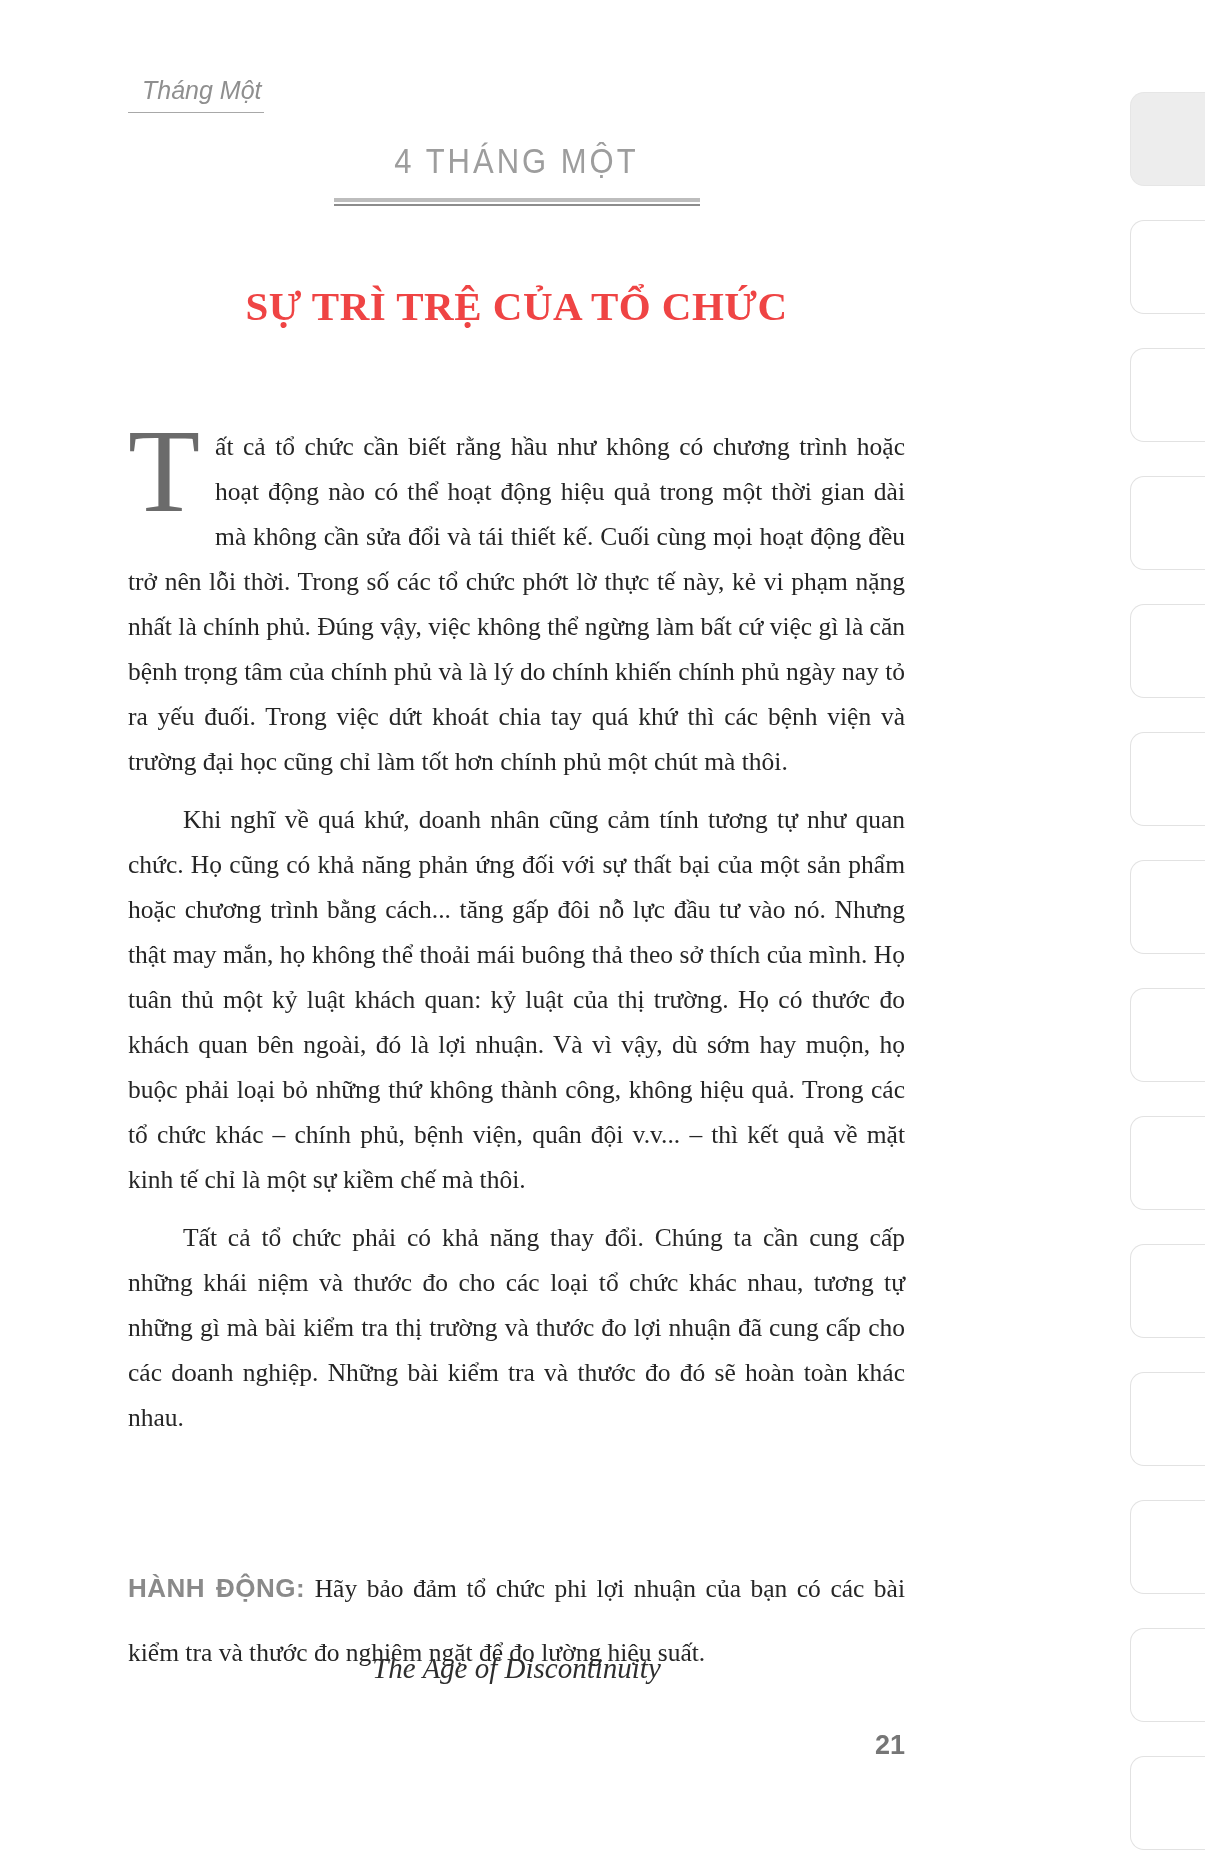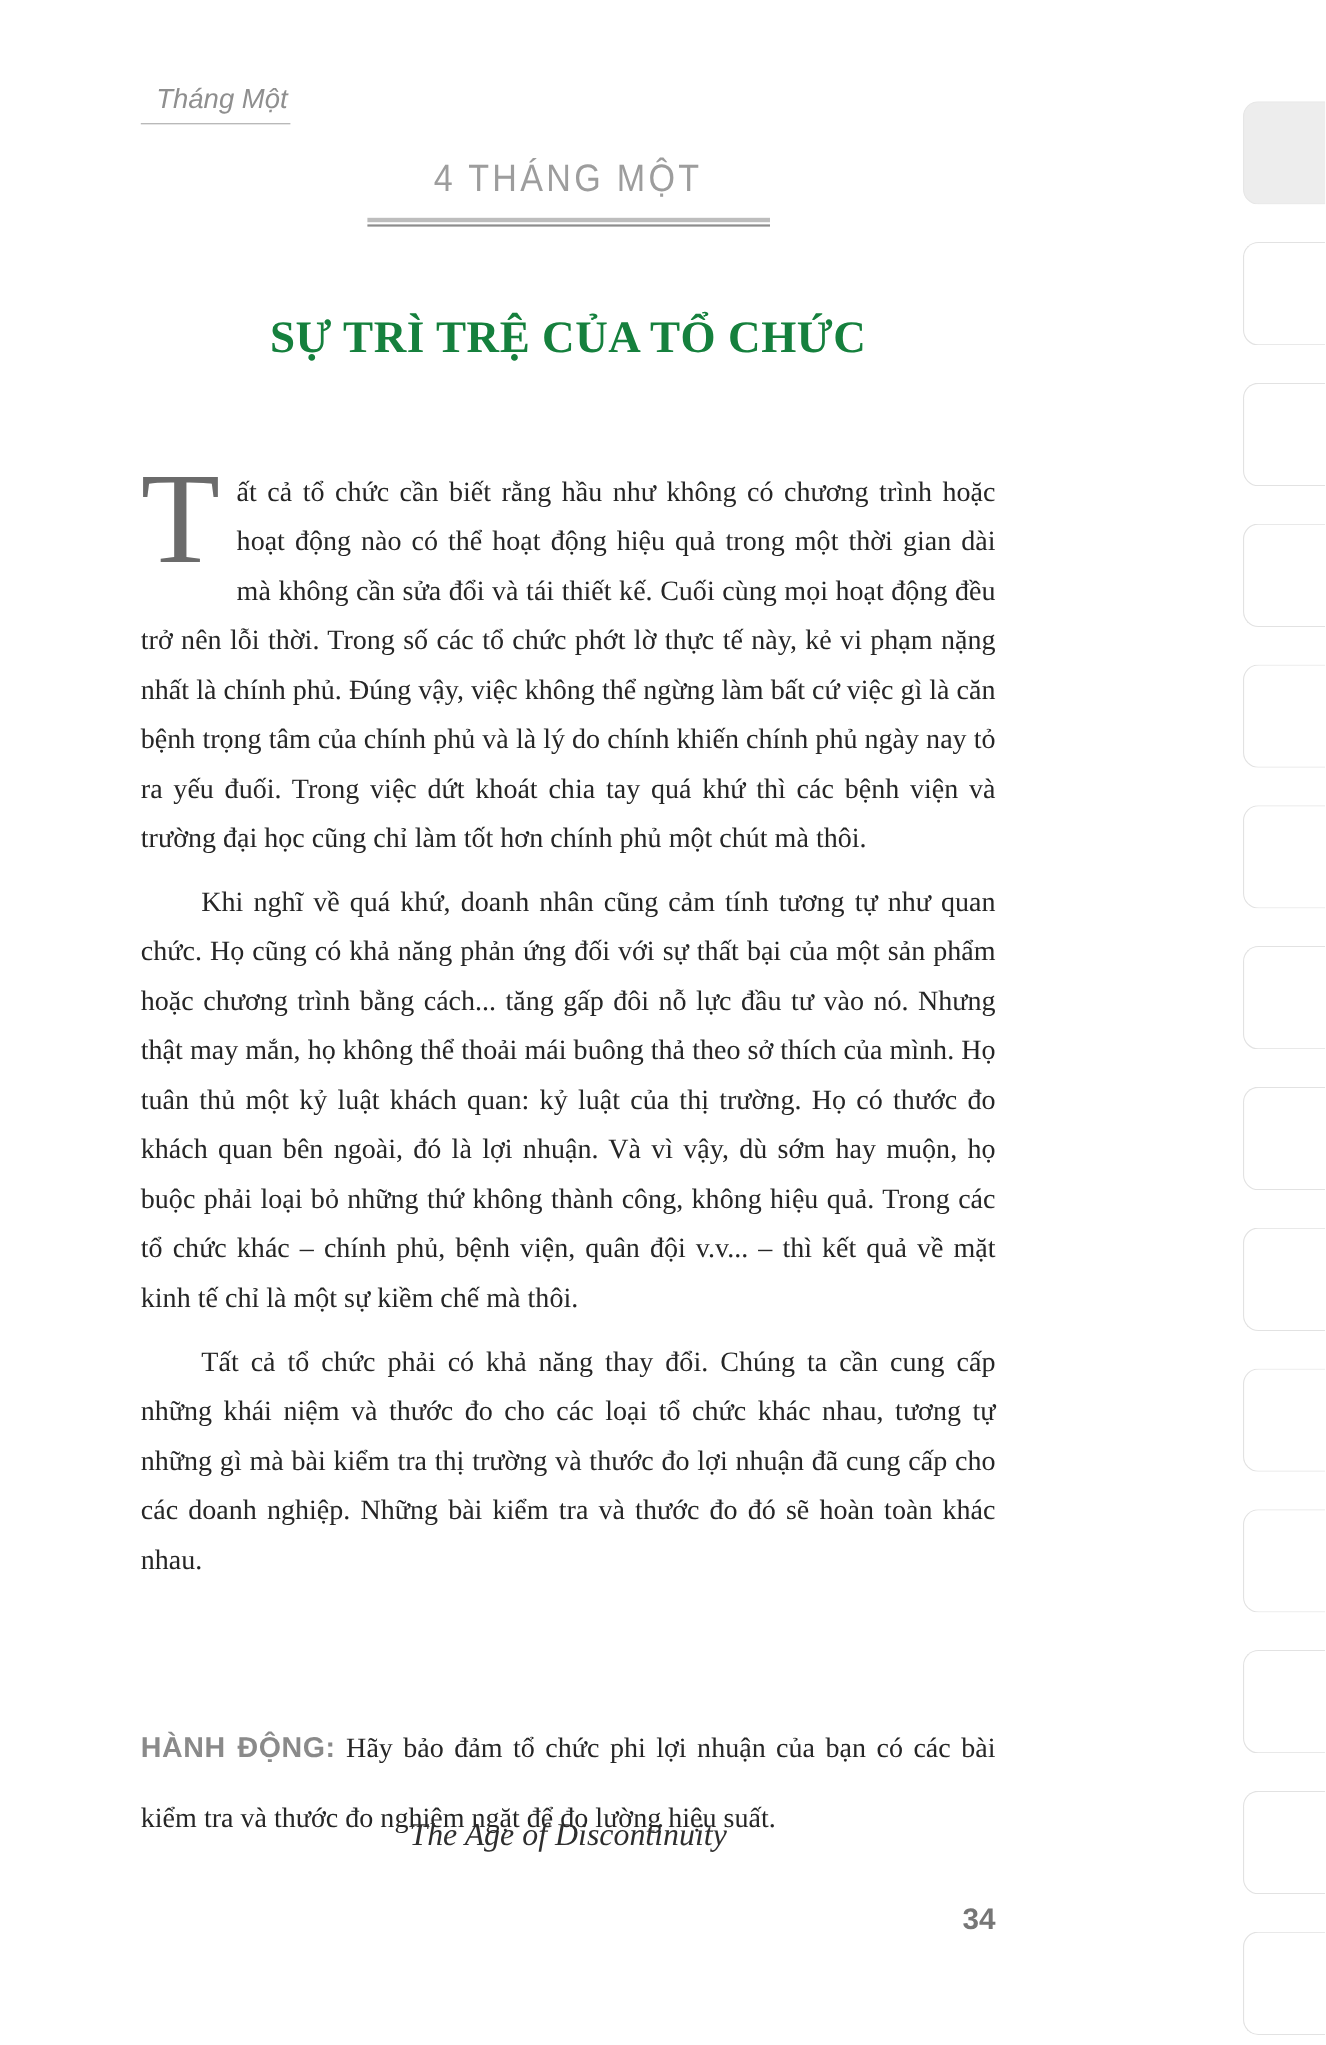--- a/index.html
+++ b/index.html
@@ -36,21 +36,21 @@
     position:absolute; top:198px; left:334px; width:366px;
     height:2px;
     border-top:4px solid #bdbdbd;
     border-bottom:2px solid #8c8c8c;
   }
   
   .title {
     position:absolute; top:282px; left:128px; width:777px;
     margin:0; text-align:center; white-space:nowrap;
     font-family:"Liberation Serif", serif;
-    font-size:41px; font-weight:700; color:#15803d;
+    font-size:41px; font-weight:700; color:#ef4444;
     letter-spacing:0.5px;
   }
   .epigraph {
     position:absolute; top:358px; left:128px; width:777px;
     text-align:center; white-space:nowrap;
     font-style:italic; font-size:24px; color:#2e2e2e;
   }
   
   .body-block {
     position:absolute; top:424px; left:128px; width:777px;
@@ -120,21 +120,21 @@
   <div class="body-block">
     <p><span class="dropcap">T</span><span>ất cả tổ chức cần biết rằng hầu như không có chương trình hoặc hoạt động nào có thể hoạt động hiệu quả trong một thời gian dài mà không cần sửa đổi và tái thiết kế. Cuối cùng mọi hoạt động đều trở nên lỗi thời. Trong số các tổ chức phớt lờ thực tế này, kẻ vi phạm nặng nhất là chính phủ. Đúng vậy, việc không thể ngừng làm bất cứ việc gì là căn bệnh trọng tâm của chính phủ và là lý do chính khiến chính phủ ngày nay tỏ ra yếu đuối. Trong việc dứt khoát chia tay quá khứ thì các bệnh viện và trường đại học cũng chỉ làm tốt hơn chính phủ một chút mà thôi.</span></p>
     <p class="indent">Khi nghĩ về quá khứ, doanh nhân cũng cảm tính tương tự như quan chức. Họ cũng có khả năng phản ứng đối với sự thất bại của một sản phẩm hoặc chương trình bằng cách... tăng gấp đôi nỗ lực đầu tư vào nó. Nhưng thật may mắn, họ không thể thoải mái buông thả theo sở thích của mình. Họ tuân thủ một kỷ luật khách quan: kỷ luật của thị trường. Họ có thước đo khách quan bên ngoài, đó là lợi nhuận. Và vì vậy, dù sớm hay muộn, họ buộc phải loại bỏ những thứ không thành công, không hiệu quả. Trong các tổ chức khác – chính phủ, bệnh viện, quân đội v.v... – thì kết quả về mặt kinh tế chỉ là một sự kiềm chế mà thôi.</p>
     <p class="indent">Tất cả tổ chức phải có khả năng thay đổi. Chúng ta cần cung cấp những khái niệm và thước đo cho các loại tổ chức khác nhau, tương tự những gì mà bài kiểm tra thị trường và thước đo lợi nhuận đã cung cấp cho các doanh nghiệp. Những bài kiểm tra và thước đo đó sẽ hoàn toàn khác nhau.</p>
   </div>
 
   <p class="action"><span class="action-label">HÀNH ĐỘNG:</span> <span>Hãy bảo đảm tổ chức phi lợi nhuận của bạn có các bài kiểm tra và thước đo nghiêm ngặt để đo lường hiệu suất.</span></p>
 
   <div class="attribution">The Age of Discontinuity</div>
 
-  <div class="page-number">34</div>
+  <div class="page-number">21</div>
 
   <div class="tab-rail">
       <div class="tab active" style="top: 92px; height: 94px;"></div>
       <div class="tab" style="top: 220px; height: 94px;"></div>
       <div class="tab" style="top: 348px; height: 94px;"></div>
       <div class="tab" style="top: 476px; height: 94px;"></div>
       <div class="tab" style="top: 604px; height: 94px;"></div>
       <div class="tab" style="top: 732px; height: 94px;"></div>
       <div class="tab" style="top: 860px; height: 94px;"></div>
       <div class="tab" style="top: 988px; height: 94px;"></div>

